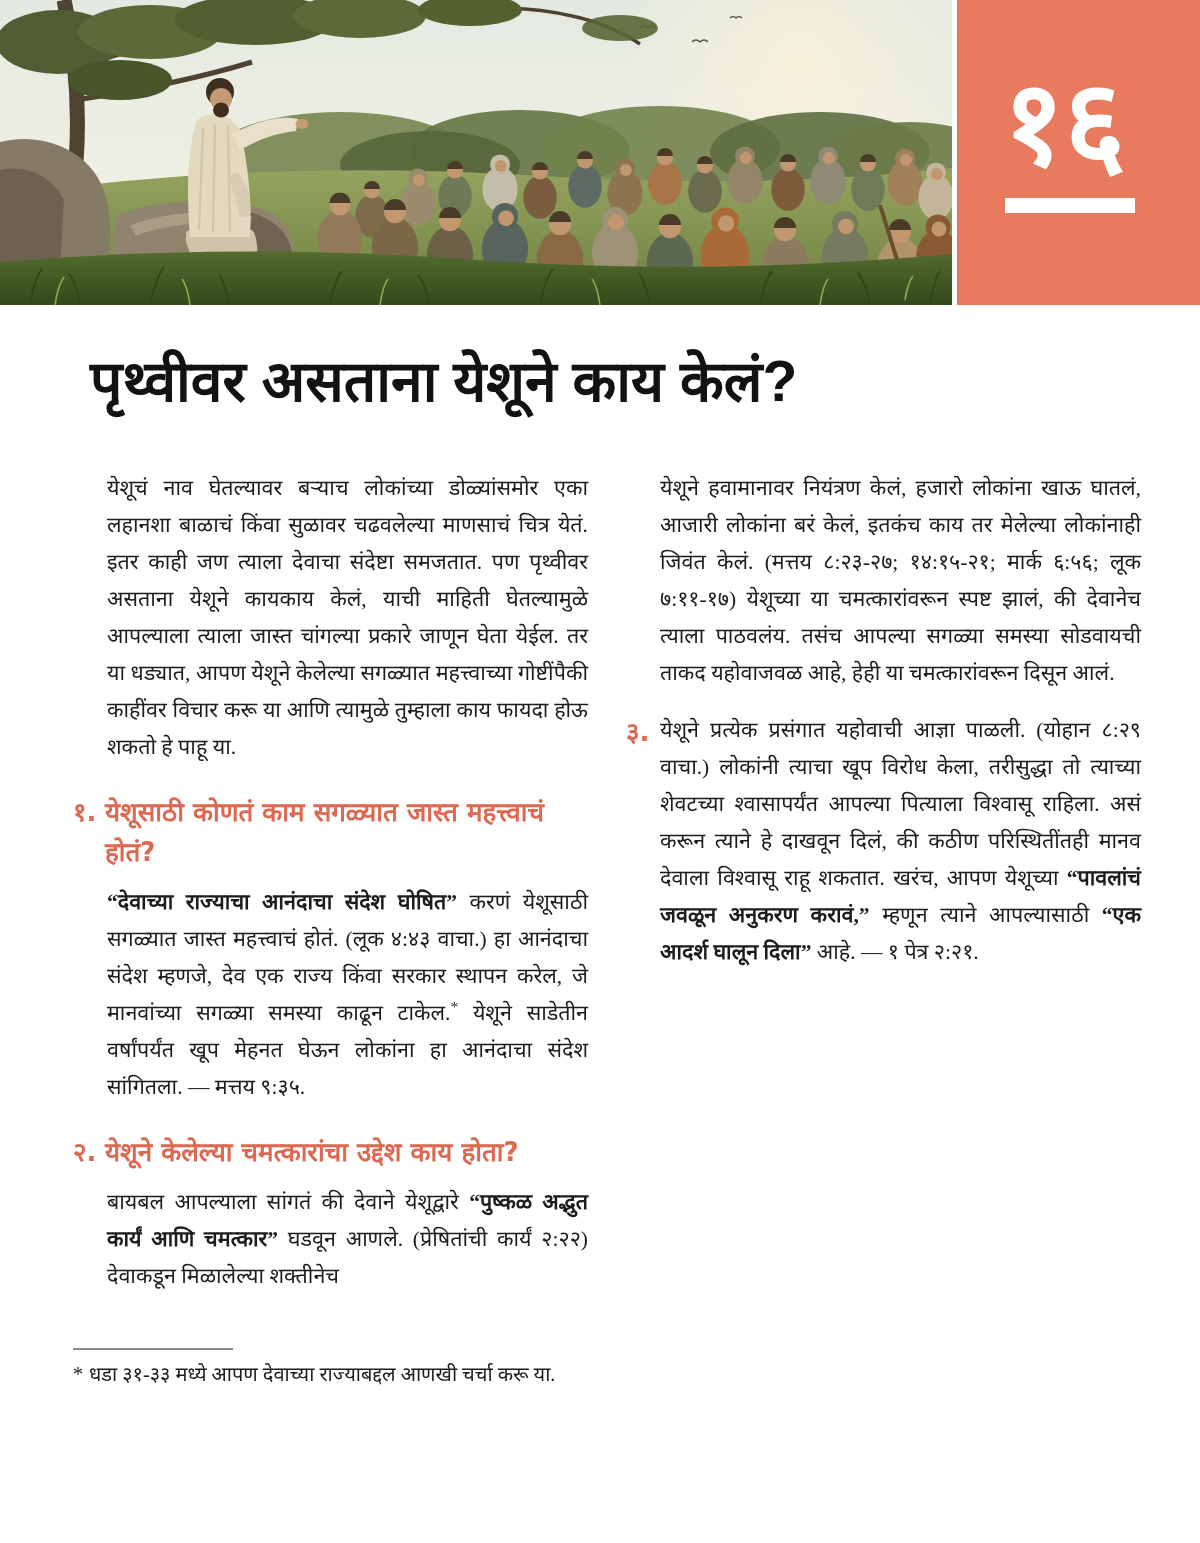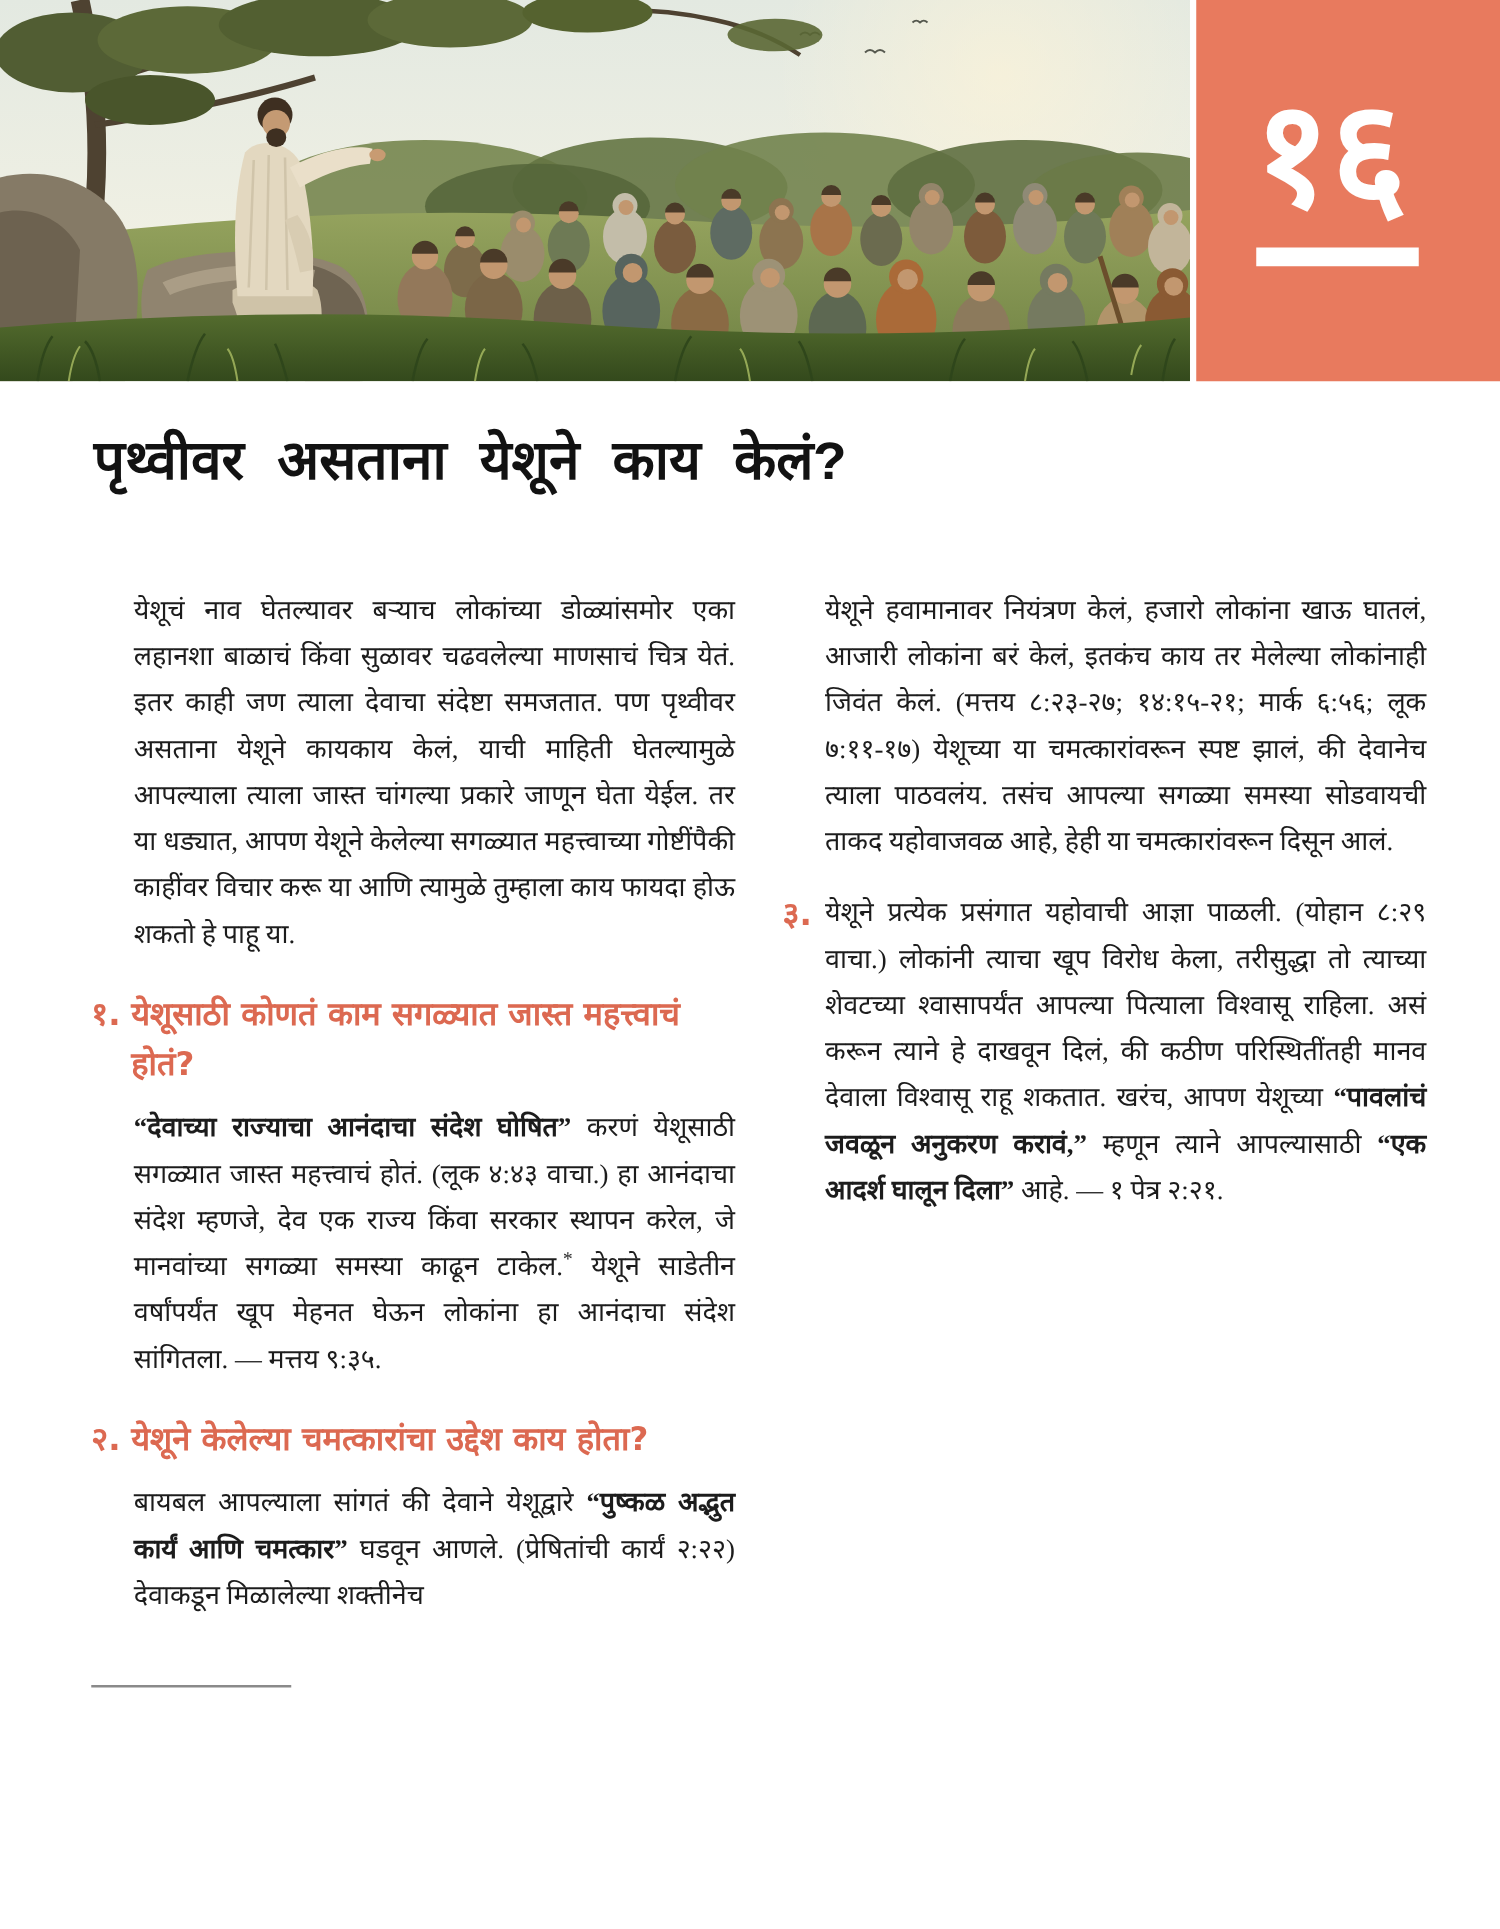--- a/index.html
+++ b/index.html
@@ -8,22 +8,22 @@
 
   
   .hero{position:absolute;left:0;top:0;width:952px;height:305px;overflow:hidden;}
   .hero svg{display:block;width:952px;height:305px;}
   .badge{position:absolute;left:957px;top:0;width:243px;height:305px;}
   .badge-number{position:absolute;left:46px;top:28px;font-family:"DejaVu Sans",sans-serif;
         font-weight:bold;font-size:118px;line-height:1.2;color:#ffffff;margin-top:25px;}
   .badge-rule{position:absolute;left:48px;top:198px;width:130px;height:15px;background:#ffffff;}
 
   
-  .title{position:absolute;left:75px;top:344px;width:1050px;margin:0;
-        font-family:Liberation Mono, monospace;font-weight:bold;font-size:44px;
+  .title{position:absolute;left:90px;top:344px;width:1050px;margin:0;
+        font-family:Liberation Sans, sans-serif;font-weight:bold;font-size:57px;
         line-height:1.3;color:#121212;}
 
   
   .col{position:absolute;top:458px;width:527px;}
   .col-left{left:73px;}
   .col-right{left:626px;}
 
   .body-para{margin:12px;padding-left:22px;font-size:21.5px;line-height:37px;
         text-align:justify;color:#1c1c1c;}
   .bq{font-weight:bold;}
@@ -210,15 +210,16 @@
 
   <div class="col col-right">
     <p class="body-para">येशूने हवामानावर नियंत्रण केलं, हजारो लोकांना खाऊ घातलं, आजारी लोकांना बरं केलं, इतकंच काय तर मेलेल्या लोकांनाही जिवंत केलं. (मत्तय ८:२३-२७; १४:१५-२१; मार्क ६:५६; लूक ७:११-१७) येशूच्या या चमत्कारांवरून स्पष्ट झालं, की देवानेच त्याला पाठवलंय. तसंच आपल्या सगळ्या समस्या सोडवायची ताकद यहोवाजवळ आहे, हेही या चमत्कारांवरून दिसून आलं.</p>
 
     <h2 class="sec-head" style="color:#DC6951;"><span class="sec-num">३.</span></h2>
     <p class="body-para"><span>येशूने प्रत्येक प्रसंगात यहोवाची आज्ञा पाळली. (योहान ८:२९ वाचा.) लोकांनी त्याचा खूप विरोध केला, तरीसुद्धा तो त्याच्या शेवटच्या श्वासापर्यंत आपल्या पित्याला विश्वासू राहिला. असं करून त्याने हे दाखवून दिलं, की कठीण परिस्थितींतही मानव देवाला विश्वासू राहू शकतात. खरंच, आपण येशूच्या </span><b class="bq">“पावलांचं जवळून अनुकरण करावं,”</b><span> म्हणून त्याने आपल्यासाठी </span><b class="bq">“एक आदर्श घालून दिला”</b><span> आहे. — १ पेत्र २:२१.</span></p>
   </div>
 
   <div class="footnote">
     <div class="footnote-rule"></div>
+    <p class="footnote-text"><span class="fn-star">*</span><span>धडा ३१-३३ मध्ये आपण देवाच्या राज्याबद्दल आणखी चर्चा करू या.</span></p>
   </div>
 
 </div>
 
 </body></html>

